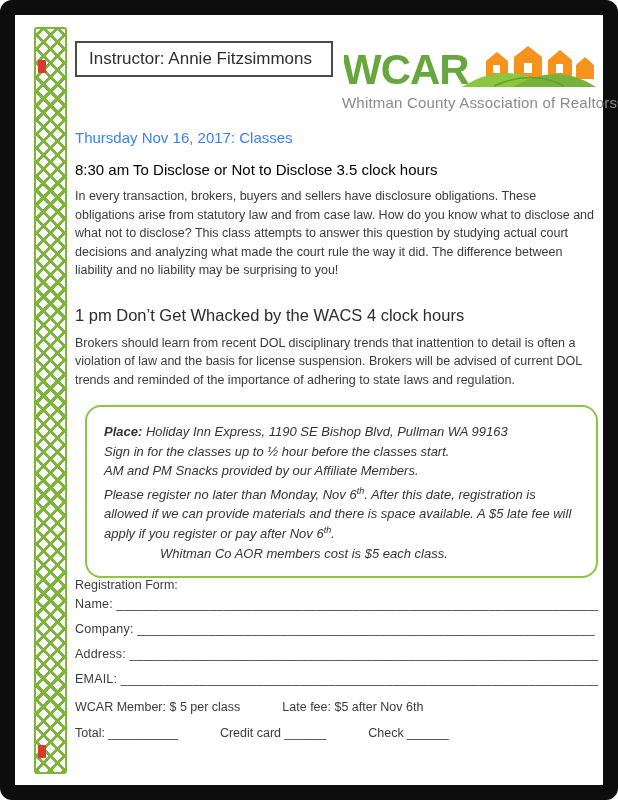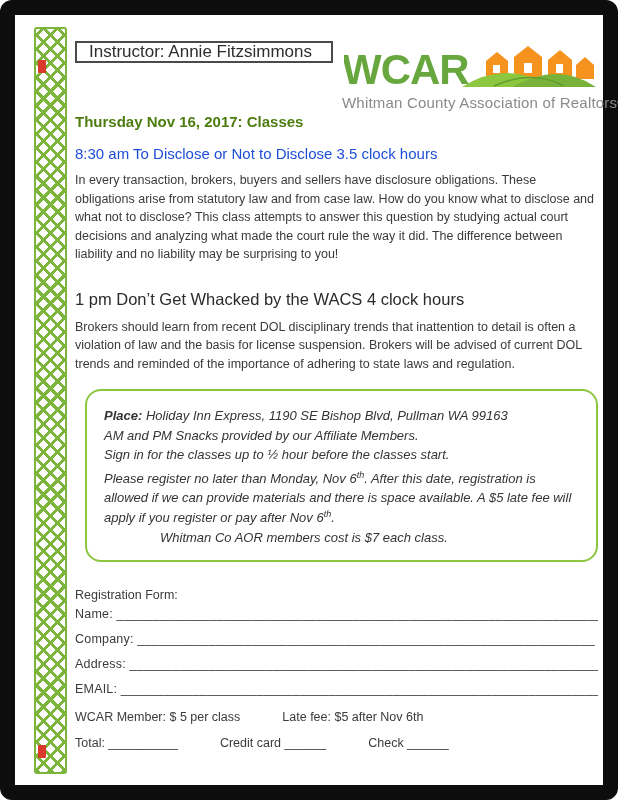--- a/index.html
+++ b/index.html
@@ -32,48 +32,48 @@
   .pin-top { left:2px; top:31px; }
   .pin-bottom { left:2px; bottom:14px; }
 
   .content {
     position:absolute; left:60px; top:12px; width:523px;
     color:#3b3b3b;
   }
   .header-row { display:flex; justify-content:space-between; align-items:flex-start; margin-top:14px; }
   .instructor-box {
     border:2px solid #4a4a4a;
-    width:258px; height:22px;
+    width:258px; height:36px;
     display:flex; align-items:center;
     padding-left:12px;
     font-size:17px; color:#2e2e2e;
     background:#fff;
   }
   .logo-block { width:256px; text-align:center; margin-top:2px; }
   .logo-tagline { font-size:15px; color:#8a8a8a; margin-top:1px; letter-spacing:0.2px; white-space:nowrap; }
 
-  .h-date  { font-size:15px; font-weight:700; color:#4d7c0f; margin-top:2px; }
-  .h-class { font-size:15px; font-weight:400; color:#1d4ed8; margin-top:15px; }
+  .h-date  { font-size:15px; font-weight:400; color:#3b82f6; margin-top:18px; }
+  .h-class { font-size:15px; font-weight:400; color:#000000; margin-top:15px; }
   .h-class2{ font-size:16.5px; font-weight:400; color:#2b2b2b; margin-top:26px; }
   .desc    { font-size:12.5px; line-height:1.48; margin-top:9px; color:#3a3a3a; }
 
   .info-box {
     margin:16px 0 0 10px;
     border:2.5px solid #8CC63F;
     border-radius:16px;
     padding:15px 17px 13px 17px;
     font-style:italic;
     font-size:13px; line-height:1.5; color:#343434;
   }
   .info-box p { margin:0; }
   .info-box .gap-top { margin-top:4px; }
   .info-box .indent { margin-left:56px; }
   .info-box sup { font-size:9px; }
 
-  .form-title { font-size:12.5px; margin-top:26px; }
+  .form-title { font-size:12.5px; }
   .form-line  {
     font-size:12.5px; line-height:25px;
     white-space:nowrap; overflow:hidden;
     letter-spacing:0.2px;
   }
   .fees-row {
     display:flex; gap:42px; font-size:12.5px; margin-top:8px; white-space:nowrap; overflow:hidden;
   }
   .total-row {
     display:flex; gap:42px; font-size:12.5px; margin-top:12px; white-space:nowrap;
@@ -125,24 +125,24 @@
     <div class="h-date">Thursday Nov 16, 2017:  Classes</div>
 
     <div class="h-class">8:30 am To Disclose or Not to Disclose 3.5 clock hours</div>
     <p class="desc">In every transaction, brokers, buyers and sellers have disclosure obligations. These obligations arise from statutory law and from case law. How do you know what to disclose and what not to disclose? This class attempts to answer this question by studying actual court decisions and analyzing what made the court rule the way it did. The difference between liability and no liability may be surprising to you!</p>
 
     <div class="h-class2">1 pm Don’t Get Whacked by the WACS 4 clock hours</div>
     <p class="desc">Brokers should learn from recent DOL disciplinary trends that inattention to detail is often a violation of law and the basis for license suspension. Brokers will be advised of current DOL trends and reminded of the importance of adhering to state laws and regulation.</p>
 
     <div class="info-box">
       <p><strong>Place:</strong><span> Holiday Inn Express, 1190 SE Bishop Blvd, Pullman WA 99163</span></p>
+      <p>Sign in for the classes up to ½ hour before the classes start.</p>
       <p>AM and PM Snacks provided by our Affiliate Members.</p>
-      <p>Sign in for the classes up to ½ hour before the classes start.</p>
       <p class="gap-top"><span>Please register no later than Monday, Nov 6</span><sup>th</sup><span>. After this date, registration is allowed if we can provide materials and there is space available. A $5 late fee will apply if you register or pay after Nov 6</span><sup>th</sup><span>.</span></p>
-      <p class="indent">Whitman Co AOR members cost is $7 each class.</p>
+      <p class="indent">Whitman Co AOR members cost is $5 each class.</p>
     </div>
 
     <p class="form-title">Registration Form:</p>
 
     <div class="form-line">Name: ____________________________________________________________________  Date: ______________</div>
     <div class="form-line">Company: ________________________________________________________________  NRDS# _____________</div>
     <div class="form-line">Address: ____________________________________________________________________________________</div>
     <div class="form-line">EMAIL: ______________________________________________________________________________________</div>
 
     <div class="fees-row">

